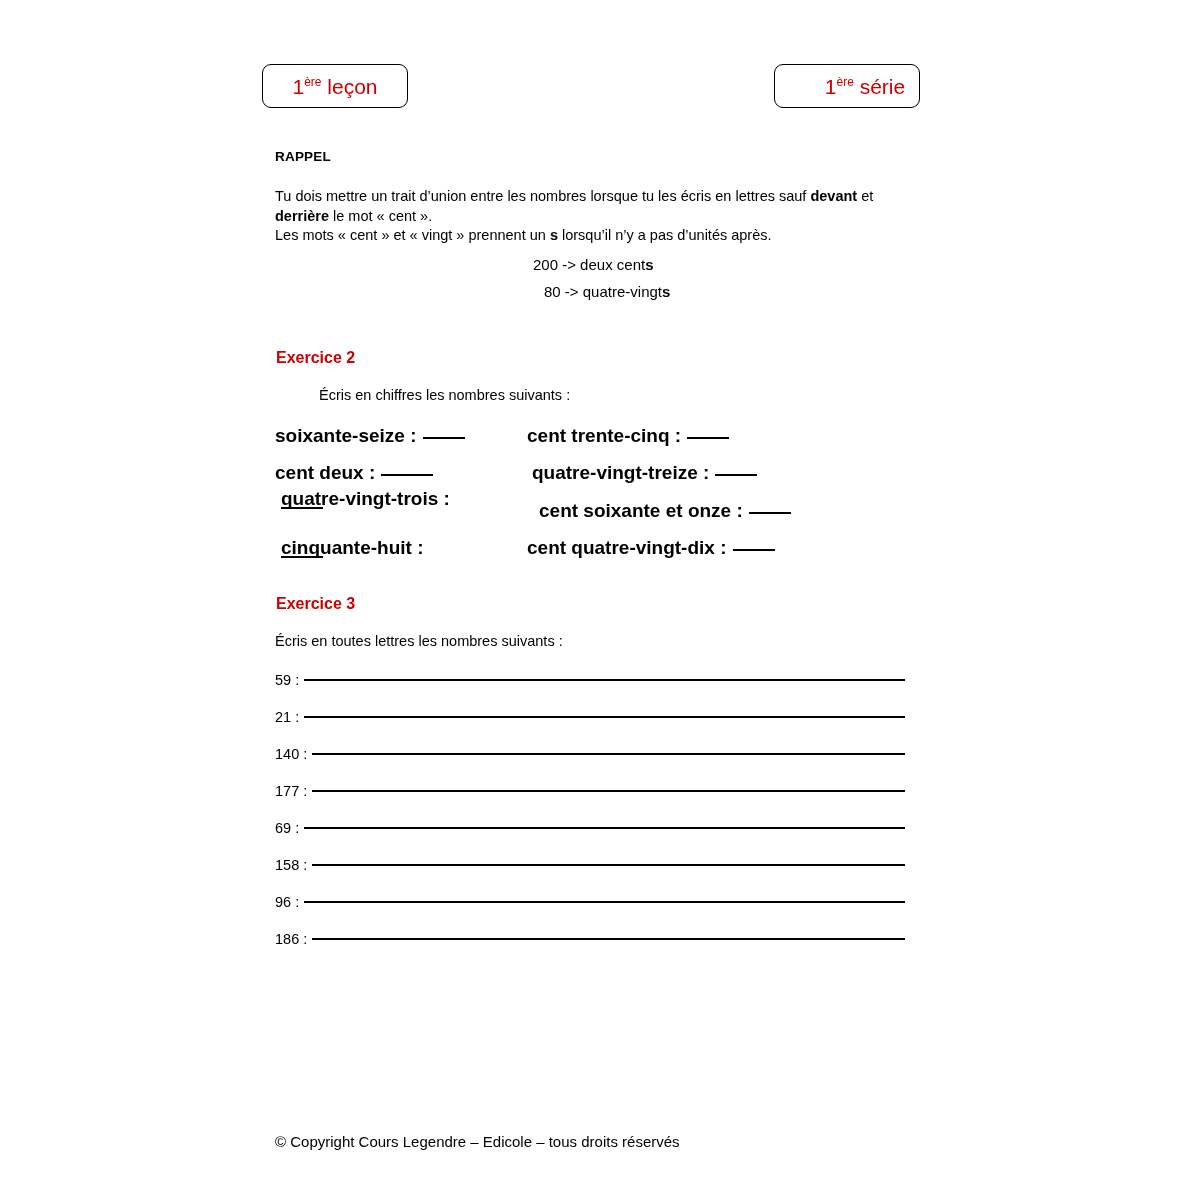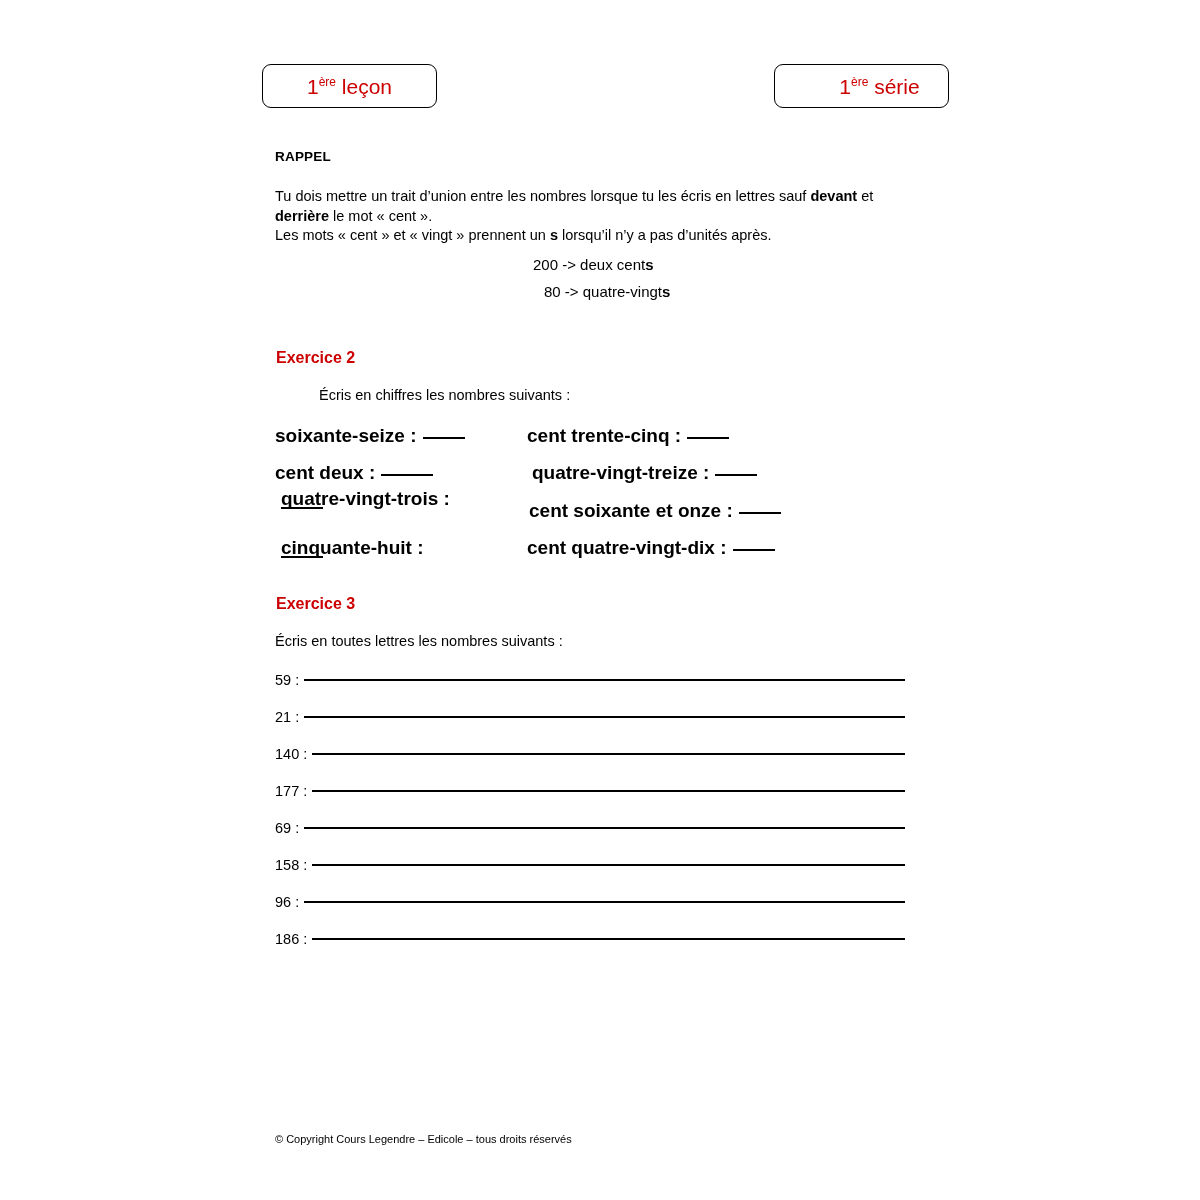--- a/index.html
+++ b/index.html
@@ -28,21 +28,21 @@
   .badge-row {
     position: absolute;
     left: 262px;
     top: 64px;
     width: 680px;
     height: 46px;
   }
   .badge {
     position: absolute;
     top: 0;
-    width: 175px;
+    width: 146px;
     height: 44px;
     border: 1.6px solid #000000;
     border-radius: 9px;
     background: #ffffff;
     box-sizing: border-box;
     display: flex;
     align-items: center;
     justify-content: center;
   }
   .badge-left  { left: 0px; }
@@ -132,21 +132,21 @@
     position: relative;
     top: -3px;
   }
 
   .ex2-c0-r0 { left: 0px;   top: 0px;  }
   .ex2-c0-r1 { left: 0px;   top: 37px; }
   .ex2-c0-r2 { left: 0px;   top: 63px; flex-direction: column; }
   .ex2-c0-r3 { left: 0px;   top: 112px; flex-direction: column;}
   .ex2-c1-r0 { left: 252px; top: 0px;  }
   .ex2-c1-r1 { left: 257px; top: 37px; }
-  .ex2-c1-r2 { left: 254px; top: 75px; }
+  .ex2-c1-r2 { left: 264px; top: 75px; }
   .ex2-c1-r3 { left: 252px; top: 112px;}
 
   
   .ex3-list {
     position: absolute;
     left: 275px;
     top: 672px;
     width: 630px;
   }
   .ex3-row {
@@ -166,21 +166,21 @@
     margin-left: 5px;
     position: relative;
     top: -4px;
   }
 
   
   .footer {
     position: absolute;
     left: 275px;
     top: 1133px;
-    font-size: 11px;
+    font-size: 15px;
     white-space: nowrap;
   }
 </style>
 </head>
 <body>
 
 <div class="page">
 
   <div class="badge-row">
 

